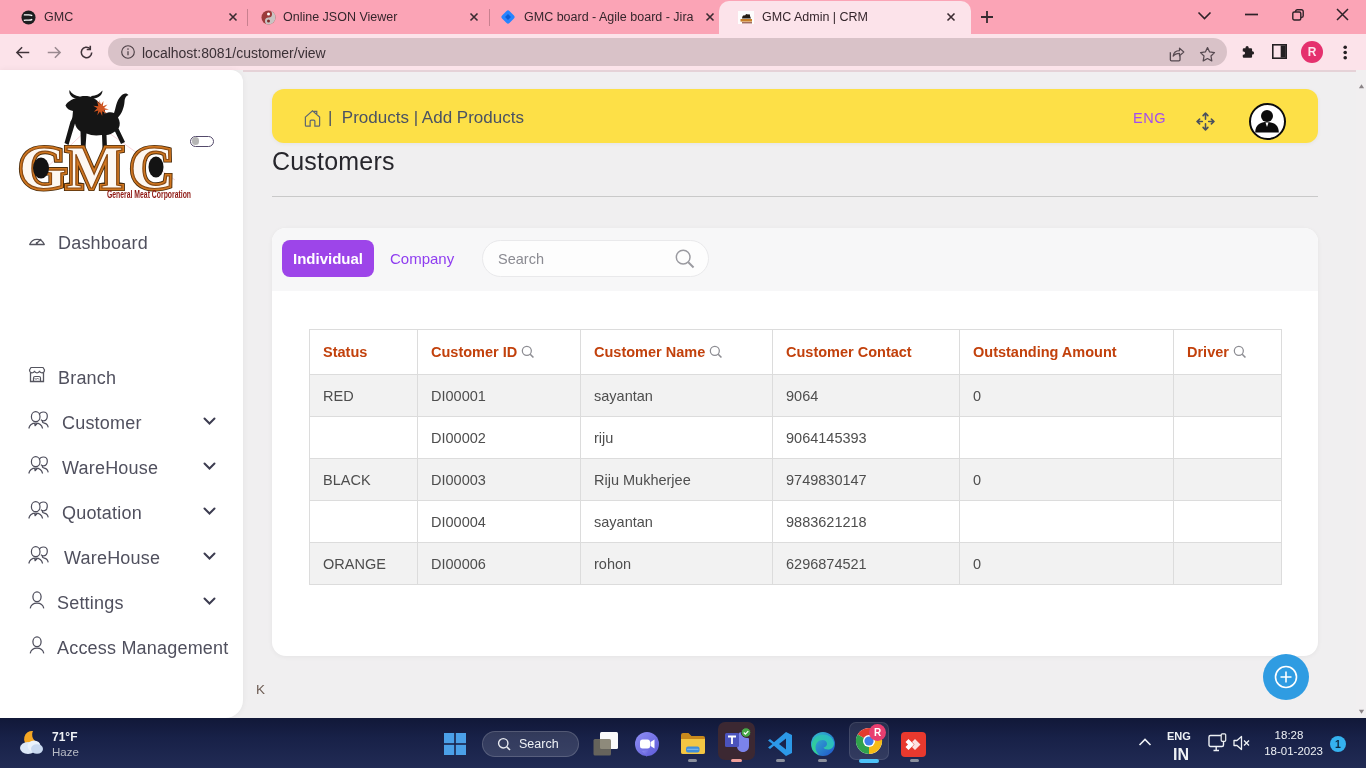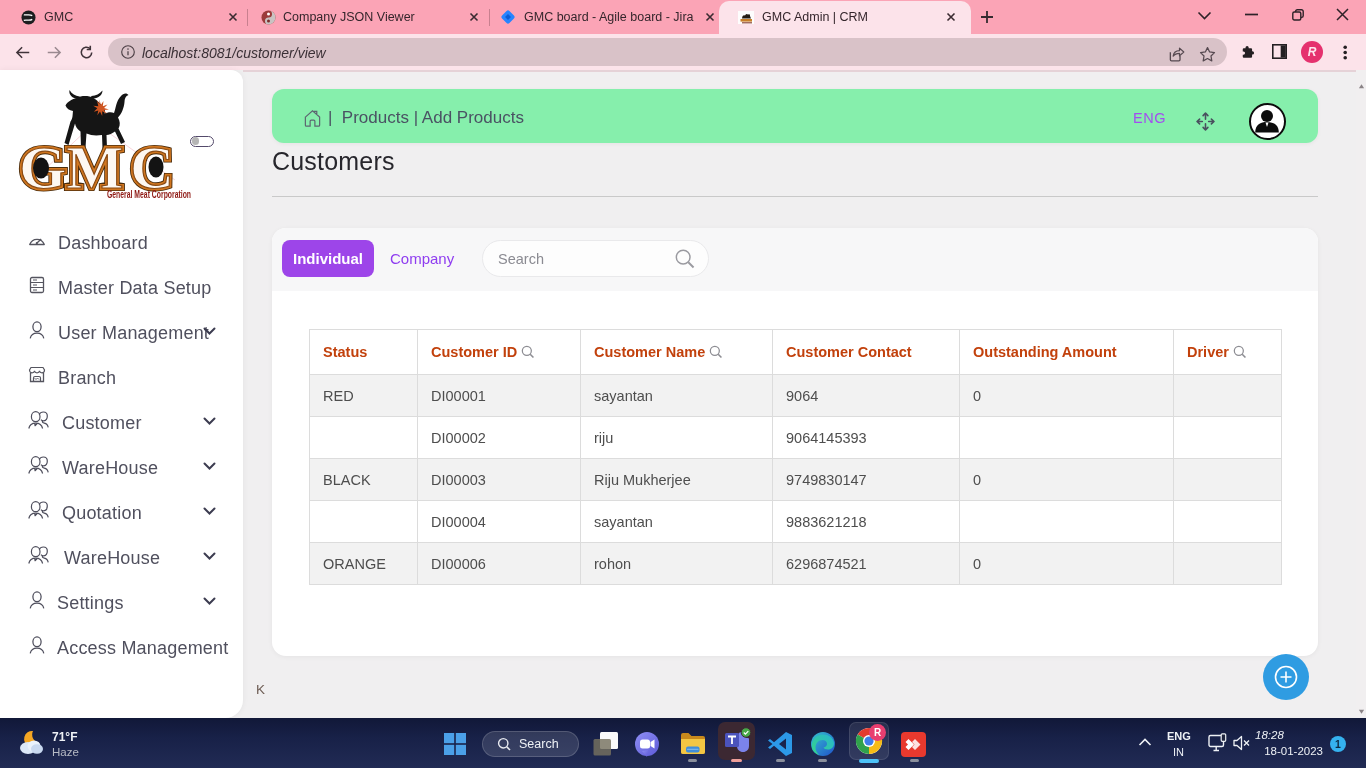--- a/index.html
+++ b/index.html
@@ -5,30 +5,30 @@
   * { margin:0; padding:0; box-sizing:border-box; }
   html,body { width:1366px; height:768px; overflow:hidden; }
   body { font-family:"Liberation Sans", sans-serif; position:relative; background:#f0eff0; }
   .abs { position:absolute; }
   
   #tabbar { left:0; top:0; width:1366px; height:34px; background:#fba4b6; }
   .tabtitle { position:absolute; top:9.5px; font-size:12.5px; color:#35262c; white-space:nowrap; }
   .tabx { position:absolute; top:10px; width:14px; height:14px; color:#3a2b31; }
   .tabsep { position:absolute; top:9px; width:1px; height:17px; background:#c8808f; }
   #activetab { position:absolute; left:719px; top:1px; width:252px; height:33px; background:#fce3ea; border-radius:10px 10px 0 0; }
-  #toolbar { left:0; top:34px; width:1366px; height:36px; background:#fce3ea;font-style:italic; }
+  #toolbar { left:0; top:34px; width:1366px; height:36px; background:#fce3ea; }
   #omnibox { position:absolute; left:108px; top:3.5px; width:1119px; height:28px; border-radius:14px; background:#d9c2c8; }
   
   #page { left:0; top:70px; width:1356px; height:648px; background:#f0eff0; }
   #sidebar { left:0; top:0; width:243px; height:648px; background:#fff; border-radius:0 12px 18px 0; box-shadow:0 0 6px rgba(0,0,0,.06); }
   .mitem { position:absolute; left:0; width:243px; height:24px; }
   .mlabel { position:absolute; left:58px; top:3px; font-size:18px; color:#50505e; letter-spacing:.2px; }
   .micon { position:absolute; left:27px; top:0; }
   .mchev { position:absolute; left:202px; top:6px; }
-  #appheader { left:272px; top:19px; width:1046px; height:54px; background:#86efac; border-radius:12px; box-shadow:0 1px 4px rgba(0,0,0,.05); }
+  #appheader { left:272px; top:19px; width:1046px; height:54px; background:#fde047; border-radius:12px; box-shadow:0 1px 4px rgba(0,0,0,.05); }
   #card { left:272px; top:158px; width:1046px; height:428px; background:#fff; border-radius:14px; box-shadow:0 1px 5px rgba(0,0,0,.05); }
   table.main { border-collapse:collapse; table-layout:fixed; width:972px; }
   table.main td, table.main th { border:1px solid #dcdcdc; font-size:14.5px; padding:0 0 0 13px; text-align:left; vertical-align:middle; height:42px; color:#4e4e4e; font-weight:normal; }
   table.main th { color:#c2410c; font-weight:bold; height:45px; }
   tr.odd td { background:#f2f2f2; }
   
   #taskbar { left:0; top:718px; width:1366px; height:50px; background:linear-gradient(180deg,#111838 0%, #182148 40%, #212b54 100%); }
   .tbtxt { position:absolute; color:#eef1f5; font-size:11.5px; }
   .indicator { position:absolute; top:41px; height:3px; border-radius:2px; background:#8a8f9c; }
 </style>
@@ -47,21 +47,21 @@
     <path d="M3.5 3.5 L10.5 10.5 M10.5 3.5 L3.5 10.5" stroke="#3a2b31" stroke-width="1.6"></path>
   </svg>
 <div class="tabsep" style="left:247px"></div>
 
 <svg class="abs" style="left:261px;top:10px" width="15" height="15" viewBox="0 0 16 16">
     <circle cx="8" cy="8" r="7.5" fill="#9c3b3b"></circle>
     <path d="M8 .5 A7.5 7.5 0 0 1 8 15.5 A3.75 3.75 0 0 1 8 8 A3.75 3.75 0 0 0 8 .5" fill="#c9c2c2"></path>
     <circle cx="8" cy="4.2" r="1.6" fill="#fff"></circle>
     <circle cx="8" cy="11.8" r="1.6" fill="#7e2c2c"></circle>
   </svg>
-<div class="tabtitle" style="left:283px">Company JSON Viewer</div>
+<div class="tabtitle" style="left:283px">Online JSON Viewer</div>
 <svg class="tabx" style="left:467px" viewBox="0 0 14 14">
     <path d="M3.5 3.5 L10.5 10.5 M10.5 3.5 L3.5 10.5" stroke="#3a2b31" stroke-width="1.6"></path>
   </svg>
 <div class="tabsep" style="left:489px"></div>
 
 <svg class="abs" style="left:500px;top:9px" width="16" height="16" viewBox="0 0 16 16">
     <rect x="2.8" y="2.8" width="10.4" height="10.4" rx="2" transform="rotate(45 8 8)" fill="#2684ff"></rect>
     <rect x="5.9" y="5.9" width="4.2" height="4.2" transform="rotate(45 8 8)" fill="#0a5dd6"></rect>
   </svg>
 <div class="tabtitle" style="left:524px">GMC board - Agile board - Jira</div>
@@ -188,40 +188,20 @@
       </div>
 
     <div class="mitem" style="top:160px">
       <svg class="micon" width="20" height="20" viewBox="0 0 20 20">
           <path d="M2.8 14.5 A7.6 7.6 0 0 1 17.2 14.5" fill="none" stroke="#55555f" stroke-width="1.3"></path>
           <path d="M2.8 14.5 H17.2" stroke="#55555f" stroke-width="1.3" stroke-linecap="round"></path>
           <path d="M10 13 L14.2 9" stroke="#55555f" stroke-width="1.3"></path>
           <circle cx="9.8" cy="13.2" r="1.1" fill="#55555f"></circle>
         </svg>
       <div class="mlabel">Dashboard</div>
-    </div>
-    <div class="mitem" style="top:205px">
-      <svg class="micon" width="20" height="20" viewBox="0 0 20 20">
-          <rect x="3.5" y="2.5" width="13" height="15" rx="1.5" fill="none" stroke="#55555f" stroke-width="1.3"></rect>
-          <path d="M3.5 7.5 H16.5 M3.5 12.5 H16.5" stroke="#55555f" stroke-width="1.2"></path>
-          <path d="M6 5 H10 M6 10 H10 M6 15 H10" stroke="#55555f" stroke-width="1.1"></path>
-        </svg>
-      <div class="mlabel">Master Data Setup</div>
-    </div>
-    <div class="mitem" style="top:250px">
-      <svg class="micon" width="20" height="21" viewBox="0 0 20 21">
-          <g fill="none" stroke="#4e4e5c" stroke-width="1.25">
-            <ellipse cx="10" cy="6.8" rx="4.1" ry="4.9"></ellipse>
-            <path d="M3.2 18.3 C4 14.7 6.8 13.2 10 13.2 C13.2 13.2 16 14.7 16.8 18.3"></path>
-          </g>
-        </svg>
-      <div class="mlabel">User Management</div>
-      <svg class="mchev" width="15" height="10" viewBox="0 0 15 10">
-          <path d="M2.5 2.5 L7.5 7.5 L12.5 2.5" fill="none" stroke="#3c3c50" stroke-width="2" stroke-linecap="round"></path>
-        </svg>
     </div>
     <div class="mitem" style="top:295px">
       <svg class="micon" width="20" height="20" viewBox="0 0 20 20">
           <path d="M3.5 8 V16.5 H16.5 V8" fill="none" stroke="#55555f" stroke-width="1.3"></path>
           <path d="M2.5 5 L4 2.5 H16 L17.5 5 C17.5 6.6 16.4 7.8 15 7.8 C13.8 7.8 12.7 6.9 12.5 5.8 C12.3 6.9 11.2 7.8 10 7.8 C8.8 7.8 7.7 6.9 7.5 5.8 C7.3 6.9 6.2 7.8 5 7.8 C3.6 7.8 2.5 6.6 2.5 5 Z" fill="none" stroke="#55555f" stroke-width="1.2"></path>
           <path d="M6.5 16 V13 A1.5 1.5 0 0 1 8 11.5 H12 A1.5 1.5 0 0 1 13.5 13 V16" fill="none" stroke="#55555f" stroke-width="1.2"></path>
           <path d="M7.5 13 L9 14.5 L10.5 13 L12 14.5" fill="none" stroke="#55555f" stroke-width="0.9"></path>
         </svg>
       <div class="mlabel">Branch</div>
     </div>
@@ -521,26 +501,26 @@
   <div class="indicator" style="left:731px;width:11px;background:#ef9f9a;"></div>
   <div class="indicator" style="left:776px;width:9px;"></div>
   <div class="indicator" style="left:818px;width:9px;"></div>
   <div class="indicator" style="left:859px;width:20px;background:#4cc2f7;height:3.5px;"></div>
   <div class="indicator" style="left:910px;width:9px;"></div>
 
   <svg class="abs" style="left:1138px;top:20px" width="14" height="9" viewBox="0 0 14 9">
       <path d="M1.5 7 L7 1.5 L12.5 7" stroke="#eef1f5" stroke-width="1.6" fill="none"></path>
     </svg>
   <div class="tbtxt" style="left:1167px;top:12px;font-size:11px;font-weight:bold;">ENG</div>
-  <div class="tbtxt" style="left:1173px;top:28px;font-size:11px;font-weight:normal;">IN</div>
+  <div class="tbtxt" style="left:1173px;top:28px;font-size:16px;font-weight:bold;">IN</div>
   <svg class="abs" style="left:1208px;top:15px" width="20" height="21" viewBox="0 0 20 21">
       <rect x="1" y="2.5" width="14.5" height="11" rx="1.5" fill="none" stroke="#eef1f5" stroke-width="1.4"></rect>
       <path d="M5.5 17.5 H11 M8.2 13.5 V17.5" stroke="#eef1f5" stroke-width="1.4"></path>
       <rect x="13.2" y="0.8" width="4.5" height="7.5" rx="1" fill="#20263e" stroke="#eef1f5" stroke-width="1.2"></rect>
     </svg>
   <svg class="abs" style="left:1233px;top:17px" width="17" height="16" viewBox="0 0 17 16">
       <path d="M1 5.5 H4 L8.5 1.5 V14.5 L4 10.5 H1 Z" fill="none" stroke="#eef1f5" stroke-width="1.3" stroke-linejoin="round"></path>
       <path d="M11 5.5 L16 10.5 M16 5.5 L11 10.5" stroke="#eef1f5" stroke-width="1.3"></path>
     </svg>
-  <div class="tbtxt" style="left:1255px;top:11px;width:68px;text-align:left;font-style:italic;">18:28</div>
+  <div class="tbtxt" style="left:1255px;top:11px;width:68px;text-align:center;">18:28</div>
   <div class="tbtxt" style="left:1255px;top:27px;width:68px;text-align:right;">18-01-2023</div>
   <div class="abs" style="left:1330px;top:18px;width:16px;height:16px;border-radius:50%;background:#35b2ef;color:#0d2b44;font-size:10.5px;font-weight:bold;text-align:center;line-height:16px;">1</div>
 </div>
 
 </body></html>

